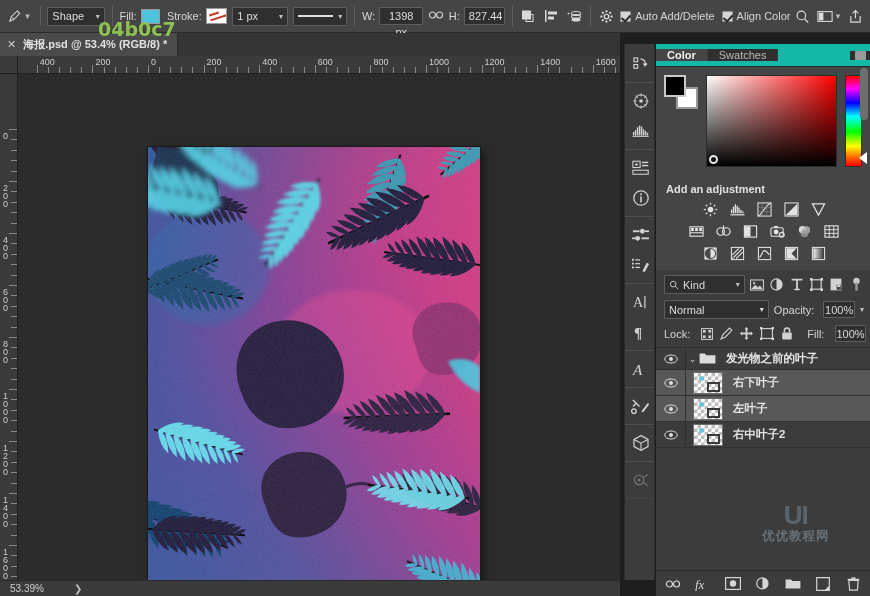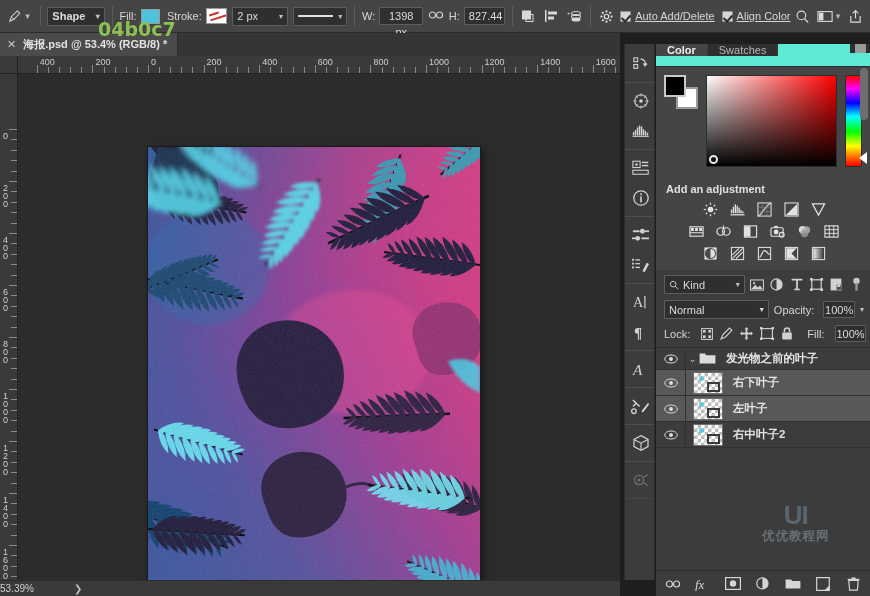--- a/index.html
+++ b/index.html
@@ -53,21 +53,21 @@
   .dashline { width: 52px; display:flex; align-items:center; }
   .dashline .ln { flex: 1; height: 2px; background: #e0e0e0; }
   .chk {
     width: 11px; height: 11px; background: #d5d5d5; border: 1px solid #8f8f8f;
     position: relative; border-radius: 1px;
   }
   .chk::after {
     content:''; position:absolute; left:2px; top:1px; width:4px; height:7px;
     border: solid #2b2b2b; border-width: 0 2px 2px 0; transform: rotate(42deg);
   }
-  .chkwrap { display:flex; align-items:center; gap:4px;text-decoration:underline; }
+  .chkwrap { display:flex; align-items:center; gap:4px; }
 
   
   .tab-bar {
     position: absolute; left: 0; top: 33px; width: 620px; height: 23px;
     background: #353535; display: flex; align-items: flex-end;
   }
   .doc-tab {
     background: #4b4b4b; height: 23px; display: flex; align-items: center;
     padding: 0 10px 0 7px; gap: 7px; font-size: 11px; color: #e2e2e2;
     border-right: 1px solid #2b2b2b; font-weight: bold;
@@ -109,38 +109,38 @@
     box-shadow: 0 0 0 1px #1a1a1a, 3px 3px 9px rgba(0,0,0,0.55);
     overflow: hidden;
   }
 
   
   .status-bar {
     position: absolute; left: 0; top: 580px; width: 620px; height: 16px;
     background: #3a3a3a; display: flex; align-items: center;
     font-size: 10px; color: #d0d0d0; border-top: 1px solid #2b2b2b;
   }
-  .status-zoom { width: 74px; }
+  .status-zoom { width: 74px; padding-left: 10px; }
   .status-doc { flex: 1; padding-left: 22px; }
   .status-arrow { padding-right: 8px; color: #bdbdbd; }
 
   
   .icon-rail {
     position: absolute; left: 624px; top: 44px; width: 31px; height: 536px;
     background: #3c3c3c; border-left: 1px solid #2b2b2b; border-right: 1px solid #2b2b2b;
     padding-top: 2px;
   }
   .rail-btn { width: 31px; height: 30px; display: flex; align-items: center; justify-content: center; color: #d2d2d2; }
   .rail-group { border-bottom: 1px solid #4e4e4e; padding: 3px 0; }
 
   
   .right-col { position: absolute; left: 656px; top: 44px; width: 214px; height: 552px; background: #3c3c3c; }
 
   .panel-tabs {
-    display: flex; align-items: flex-start; height: 23px; background: #5eead4;
+    display: flex; align-items: center; height: 23px; background: #14b8a6;
     border-bottom: 1px solid #2b2b2b;
   }
   .ptab {
     padding: 0 11px; display: flex; align-items: center; font-size: 11px;
     color: #b7b7b7; background: #2f2f2f; border-right: 1px solid #3c3c3c;
   }
   .ptab.active { background: #454545; color: #f0f0f0; font-weight: bold; }
   .ptab-spacer { flex: 1; background: #2f2f2f; }
   .pmenu { width: 20px; display:flex; align-items:center; justify-content:center; background:#2f2f2f; }
   .pmenu-glyph { width: 11px; height: 9px; background: #9a9a9a; border-radius:1px; }
@@ -247,36 +247,36 @@
   <div class="options-bar">
     <div class="tool-badge">
       <svg width="15" height="15" viewBox="0 0 16 16">
           <path d="M3 13 L4.6 8.2 L11 2 L13.6 4.6 L7.4 11 Z" fill="none" stroke="#d8d8d8" stroke-width="1.1"></path>
           <path d="M4.6 8.2 L7.4 11" stroke="#d8d8d8" stroke-width="1"></path>
         </svg>
     </div>
     <div class="caret">▾</div>
     <div class="sep-v"></div>
 
-    <div class="sel" style="width:74px;font-weight:bold;">
+    <div class="sel" style="width:74px;">
       <span>Shape</span>
       <span class="cv">▾</span>
     </div>
     <div class="sep-v"></div>
 
     <span class="lbl">Fill:</span>
     <div class="swatch" style="background:#4ec3dd"></div>
     <div style="width:9px"></div>
 
     <span class="lbl">Stroke:</span>
     <div class="stroke-swatch"></div>
     <div style="width:7px"></div>
 
     <div class="sel" style="width:72px;">
-      <span>2 px</span>
+      <span>1 px</span>
       <span class="cv">▾</span>
     </div>
     <div style="width:7px"></div>
 
     <div class="sel" style="width:54px;">
       <span class="dashline">
           <span class="ln"></span>
         </span>
       <span class="cv">▾</span>
     </div>

